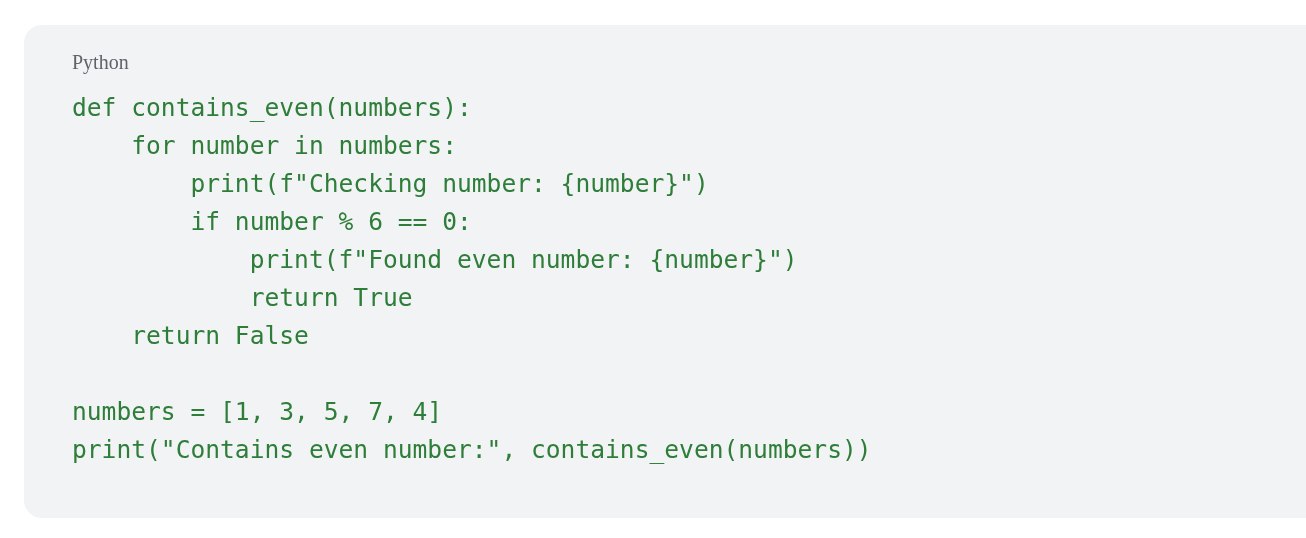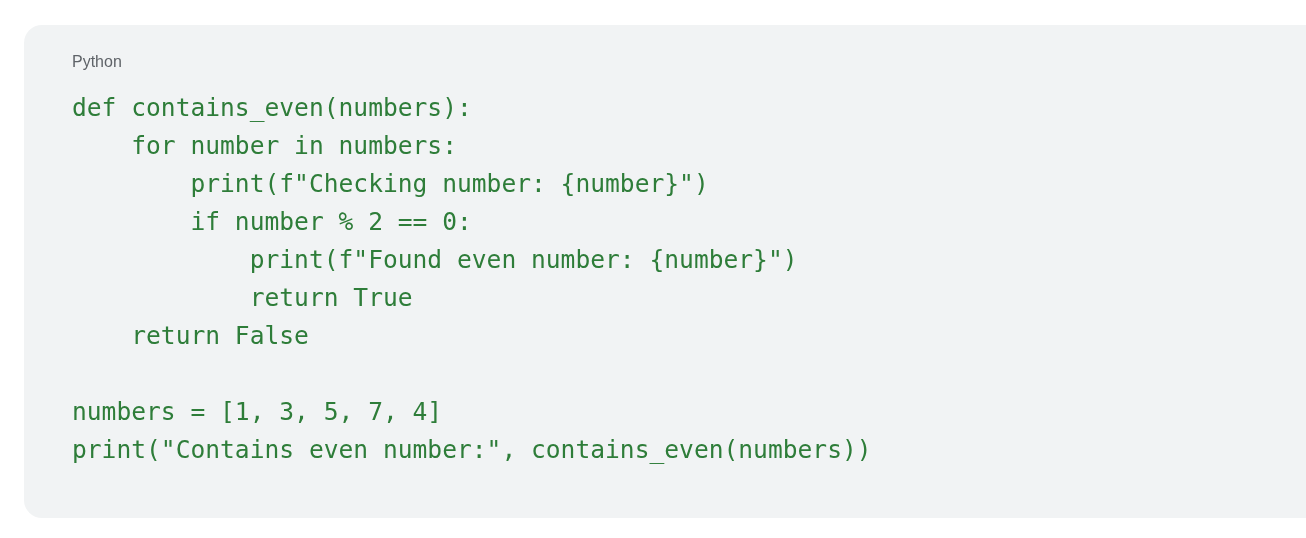--- a/index.html
+++ b/index.html
@@ -25,22 +25,22 @@
     position: absolute;
     left: 24px;
     top: 25px;
     width: 1330px;              
     height: 493px;
     background: var(--card-bg);
     border-radius: 18px;
     padding: 22px 48px 40px 48px;
   }
   .lang-label {
-    font-family: Liberation Sans, sans-serif;
-    font-size: 16px;
+    font-family: Liberation Serif, serif;
+    font-size: 20px;
     line-height: 30px;
     color: var(--label-text);
     margin: 0 16px 12px 0;
   }
   .code {
     margin: 0;
     font-family: "DejaVu Sans Mono", "Liberation Mono", monospace;
     font-size: 24.6px;
     line-height: 38px;
     color: var(--code-text);
@@ -49,20 +49,20 @@
   }
 </style>
 </head>
 <body>
 
 <div class="code-card">
   <div class="lang-label">Python</div>
   <pre class="code">def contains_even(numbers):
     for number in numbers:
         print(f"Checking number: {number}")
-        if number % 2 == 0:
+        if number % 6 == 0:
             print(f"Found even number: {number}")
             return True
     return False
 
 numbers = [1, 3, 5, 7, 4]
 print("Contains even number:", contains_even(numbers))</pre>
 </div>
 
 </body></html>

